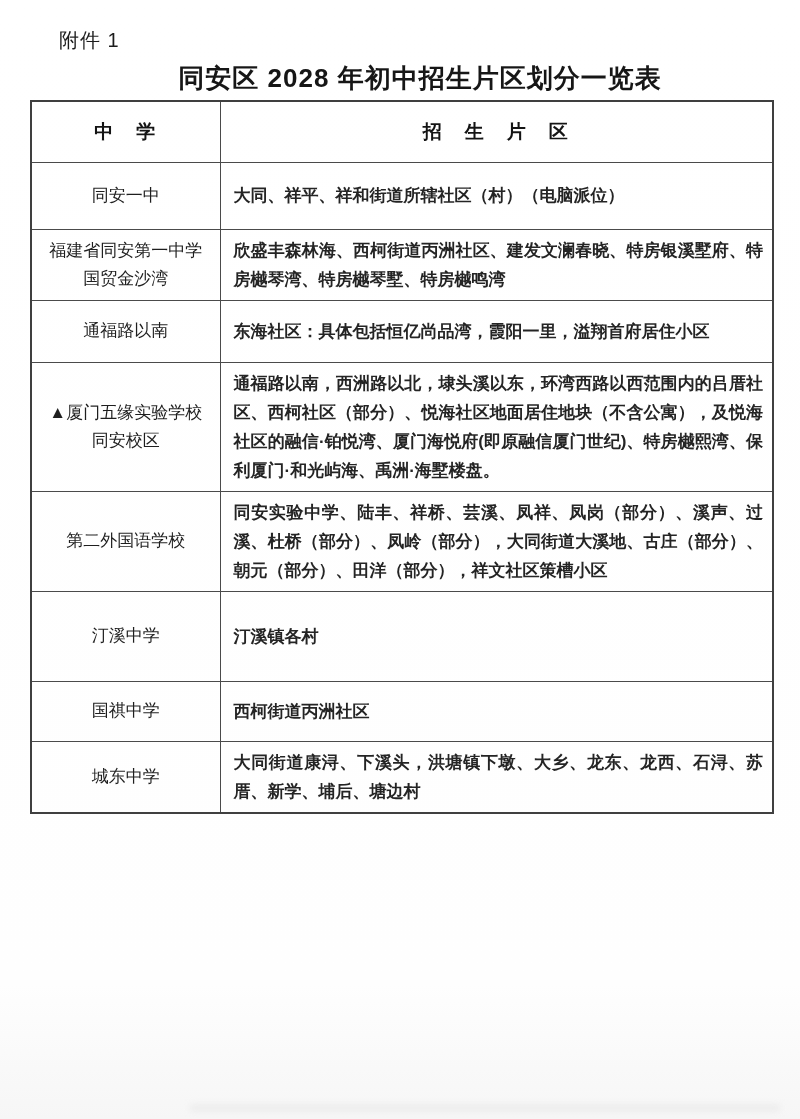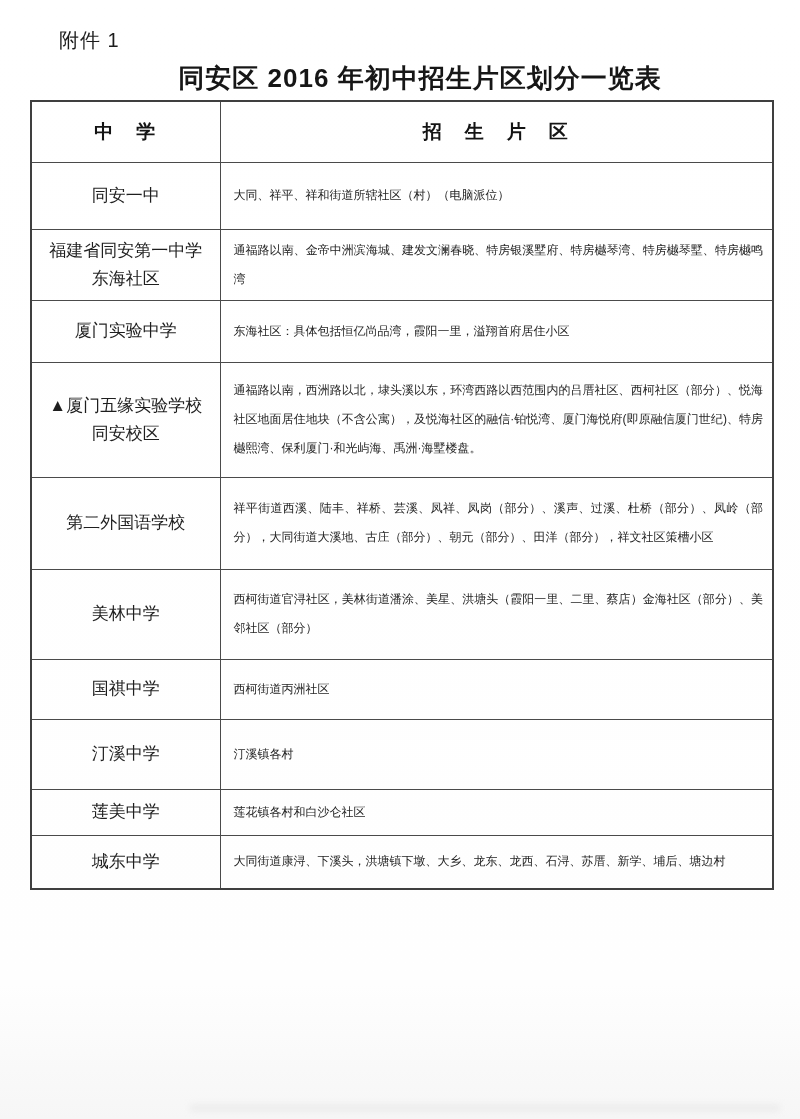--- a/index.html
+++ b/index.html
@@ -68,24 +68,25 @@
   td.school-cell {
     text-align: center;
     font-size: 17px;
     line-height: 28px;
     color: #1e1e1e;
     white-space: pre-line;
     padding: 4px 6px;
   }
   td.district-cell {
     text-align: justify;
-    font-size: 12px;
+    font-size: 17px;
     line-height: 29px;
     color: #242424;
     padding: 6px 9px 6px 13px;
+    font-weight: bold;
   }
   tbody tr:nth-child(1)  { height: 67px;  }
   tbody tr:nth-child(2)  { height: 67px;  }
   tbody tr:nth-child(3)  { height: 62px;  }
   tbody tr:nth-child(4)  { height: 115px; }
   tbody tr:nth-child(5)  { height: 92px;  }
   tbody tr:nth-child(6)  { height: 90px;  }
   tbody tr:nth-child(7)  { height: 60px;  }
   tbody tr:nth-child(8)  { height: 70px;  }
   tbody tr:nth-child(9)  { height: 46px;  }
@@ -104,71 +105,63 @@
     opacity: 0.7;
   }
 </style>
 </head>
 <body>
 
 <div class="page">
 
   <div class="attachment-label">附件 1</div>
 
-  <div class="page-title">同安区 2016 年初中招生片区划分一览表</div>
+  <div class="page-title">同安区 2028 年初中招生片区划分一览表</div>
 
   <table class="doc-table">
     <colgroup>
       <col class="col-school">
       <col class="col-district">
     </colgroup>
     <thead>
       <tr>
         <th class="school-header">中　学</th>
         <th class="district-header">招　生　片　区</th>
       </tr>
     </thead>
     <tbody>
       <tr>
         <td class="school-cell">同安一中</td>
         <td class="district-cell">大同、祥平、祥和街道所辖社区（村）（电脑派位）</td>
       </tr>
       <tr>
         <td class="school-cell">福建省同安第一中学
-东海社区</td>
-        <td class="district-cell">通福路以南、金帝中洲滨海城、建发文澜春晓、特房银溪墅府、特房樾琴湾、特房樾琴墅、特房樾鸣湾</td>
+国贸金沙湾</td>
+        <td class="district-cell">欣盛丰森林海、西柯街道丙洲社区、建发文澜春晓、特房银溪墅府、特房樾琴湾、特房樾琴墅、特房樾鸣湾</td>
       </tr>
       <tr>
-        <td class="school-cell">厦门实验中学</td>
+        <td class="school-cell">通福路以南</td>
         <td class="district-cell">东海社区：具体包括恒亿尚品湾，霞阳一里，溢翔首府居住小区</td>
       </tr>
       <tr>
         <td class="school-cell">▲厦门五缘实验学校
 同安校区</td>
         <td class="district-cell">通福路以南，西洲路以北，埭头溪以东，环湾西路以西范围内的吕厝社区、西柯社区（部分）、悦海社区地面居住地块（不含公寓），及悦海社区的融信·铂悦湾、厦门海悦府(即原融信厦门世纪)、特房樾熙湾、保利厦门·和光屿海、禹洲·海墅楼盘。</td>
       </tr>
       <tr>
         <td class="school-cell">第二外国语学校</td>
-        <td class="district-cell">祥平街道西溪、陆丰、祥桥、芸溪、凤祥、凤岗（部分）、溪声、过溪、杜桥（部分）、凤岭（部分），大同街道大溪地、古庄（部分）、朝元（部分）、田洋（部分），祥文社区策槽小区</td>
-      </tr>
-      <tr>
-        <td class="school-cell">美林中学</td>
-        <td class="district-cell">西柯街道官浔社区，美林街道潘涂、美星、洪塘头（霞阳一里、二里、蔡店）金海社区（部分）、美邻社区（部分）</td>
-      </tr>
-      <tr>
-        <td class="school-cell">国祺中学</td>
-        <td class="district-cell">西柯街道丙洲社区</td>
+        <td class="district-cell">同安实验中学、陆丰、祥桥、芸溪、凤祥、凤岗（部分）、溪声、过溪、杜桥（部分）、凤岭（部分），大同街道大溪地、古庄（部分）、朝元（部分）、田洋（部分），祥文社区策槽小区</td>
       </tr>
       <tr>
         <td class="school-cell">汀溪中学</td>
         <td class="district-cell">汀溪镇各村</td>
       </tr>
       <tr>
-        <td class="school-cell">莲美中学</td>
-        <td class="district-cell">莲花镇各村和白沙仑社区</td>
+        <td class="school-cell">国祺中学</td>
+        <td class="district-cell">西柯街道丙洲社区</td>
       </tr>
       <tr>
         <td class="school-cell">城东中学</td>
         <td class="district-cell">大同街道康浔、下溪头，洪塘镇下墩、大乡、龙东、龙西、石浔、苏厝、新学、埔后、塘边村</td>
       </tr>
     </tbody>
   </table>
 
   <div class="bleed-artifact"></div>
 

